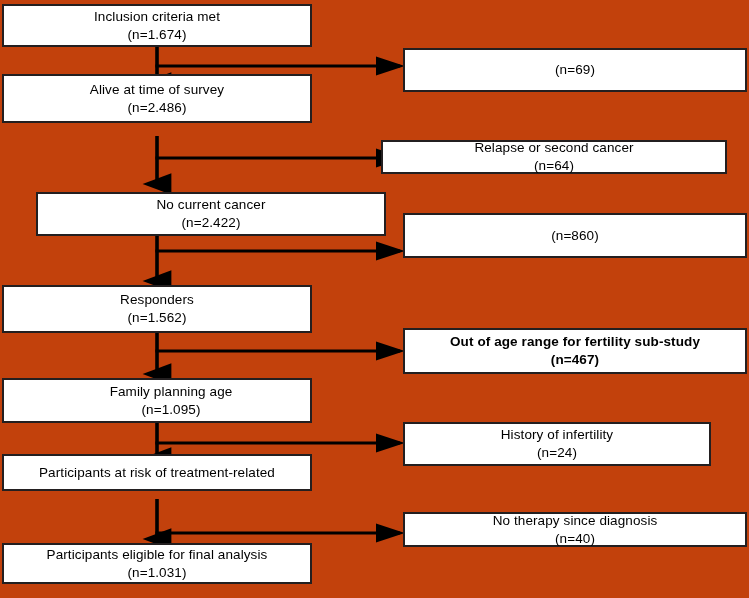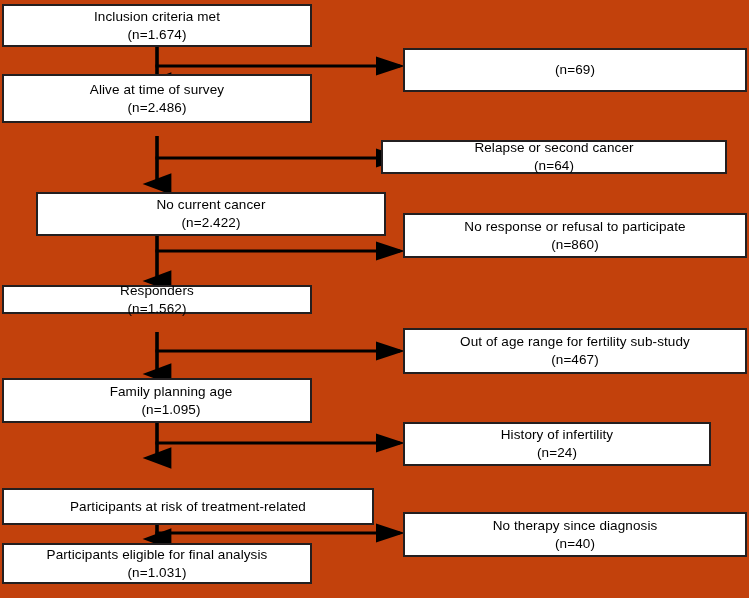--- a/index.html
+++ b/index.html
@@ -83,55 +83,54 @@
         <span class="node-line">(n=1.674)</span>
       </div>
       <div class="node-box" style="left: 2px; top: 74px; width: 310px; height: 49px; border-color: rgb(35, 31, 32);">
         <span class="node-line">Alive at time of survey</span>
         <span class="node-line">(n=2.486)</span>
       </div>
       <div class="node-box" style="left: 2px; top: 192px; width: 350px; height: 44px; border-color: rgb(35, 31, 32); margin-left: 34px;">
         <span class="node-line">No current cancer</span>
         <span class="node-line">(n=2.422)</span>
       </div>
-      <div class="node-box" style="left: 2px; top: 285px; width: 310px; height: 29px; border-color: rgb(35, 31, 32);">
+      <div class="node-box" style="left: 2px; top: 285px; width: 310px; height: 48px; border-color: rgb(35, 31, 32);">
         <span class="node-line">Responders</span>
         <span class="node-line">(n=1.562)</span>
       </div>
       <div class="node-box" style="left: 2px; top: 378px; width: 310px; height: 45px; border-color: rgb(35, 31, 32); padding-left: 28px;">
         <span class="node-line">Family planning age</span>
         <span class="node-line">(n=1.095)</span>
       </div>
-      <div class="node-box" style="left: 2px; top: 488px; width: 372px; height: 37px; border-color: rgb(35, 31, 32);">
+      <div class="node-box" style="left: 2px; top: 454px; width: 310px; height: 37px; border-color: rgb(35, 31, 32);">
         <span class="node-line">Participants at risk of treatment-related</span>
       </div>
       <div class="node-box" style="left: 2px; top: 543px; width: 310px; height: 41px; border-color: rgb(35, 31, 32);">
         <span class="node-line">Participants eligible for final analysis</span>
         <span class="node-line">(n=1.031)</span>
       </div>
     </div>
   <div id="exclusion-nodes">
       <div class="node-box" style="left: 403px; top: 48px; width: 344px; height: 44px; border-color: rgb(35, 31, 32);">
         <span class="node-line">(n=69)</span>
       </div>
       <div class="node-box" style="left: 381px; top: 140px; width: 346px; height: 34px; border-color: rgb(35, 31, 32);">
         <span class="node-line">Relapse or second cancer</span>
         <span class="node-line">(n=64)</span>
       </div>
       <div class="node-box" style="left: 403px; top: 213px; width: 344px; height: 45px; border-color: rgb(35, 31, 32);">
-        <span class="node-line">No response or refusal to participate</span>
         <span class="node-line">(n=860)</span>
       </div>
-      <div class="node-box" style="left: 403px; top: 328px; width: 344px; height: 46px; border-color: rgb(35, 31, 32);">
+      <div class="node-box" style="left: 403px; top: 328px; width: 344px; height: 46px; border-color: rgb(35, 31, 32); font-weight: bold;">
         <span class="node-line">Out of age range for fertility sub-study</span>
         <span class="node-line">(n=467)</span>
       </div>
       <div class="node-box" style="left: 403px; top: 422px; width: 308px; height: 44px; border-color: rgb(35, 31, 32);">
         <span class="node-line">History of infertility</span>
         <span class="node-line">(n=24)</span>
       </div>
-      <div class="node-box" style="left: 403px; top: 512px; width: 344px; height: 45px; border-color: rgb(35, 31, 32);">
+      <div class="node-box" style="left: 403px; top: 512px; width: 344px; height: 35px; border-color: rgb(35, 31, 32);">
         <span class="node-line">No therapy since diagnosis</span>
         <span class="node-line">(n=40)</span>
       </div>
     </div>
 
 </div>
 
 </body></html>

